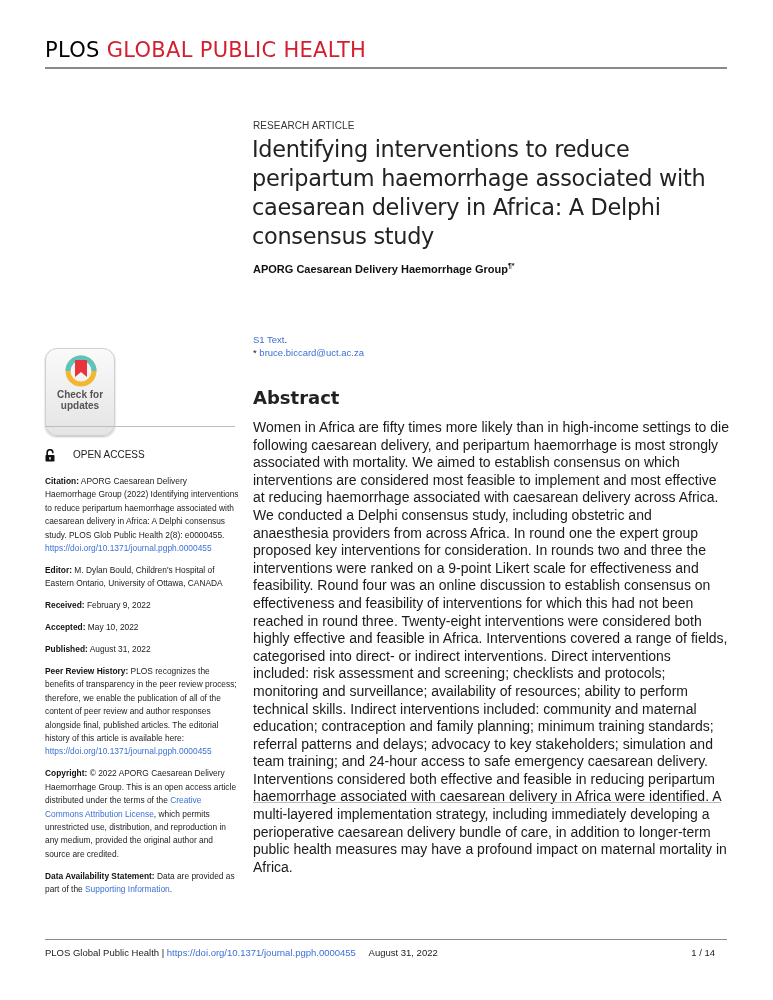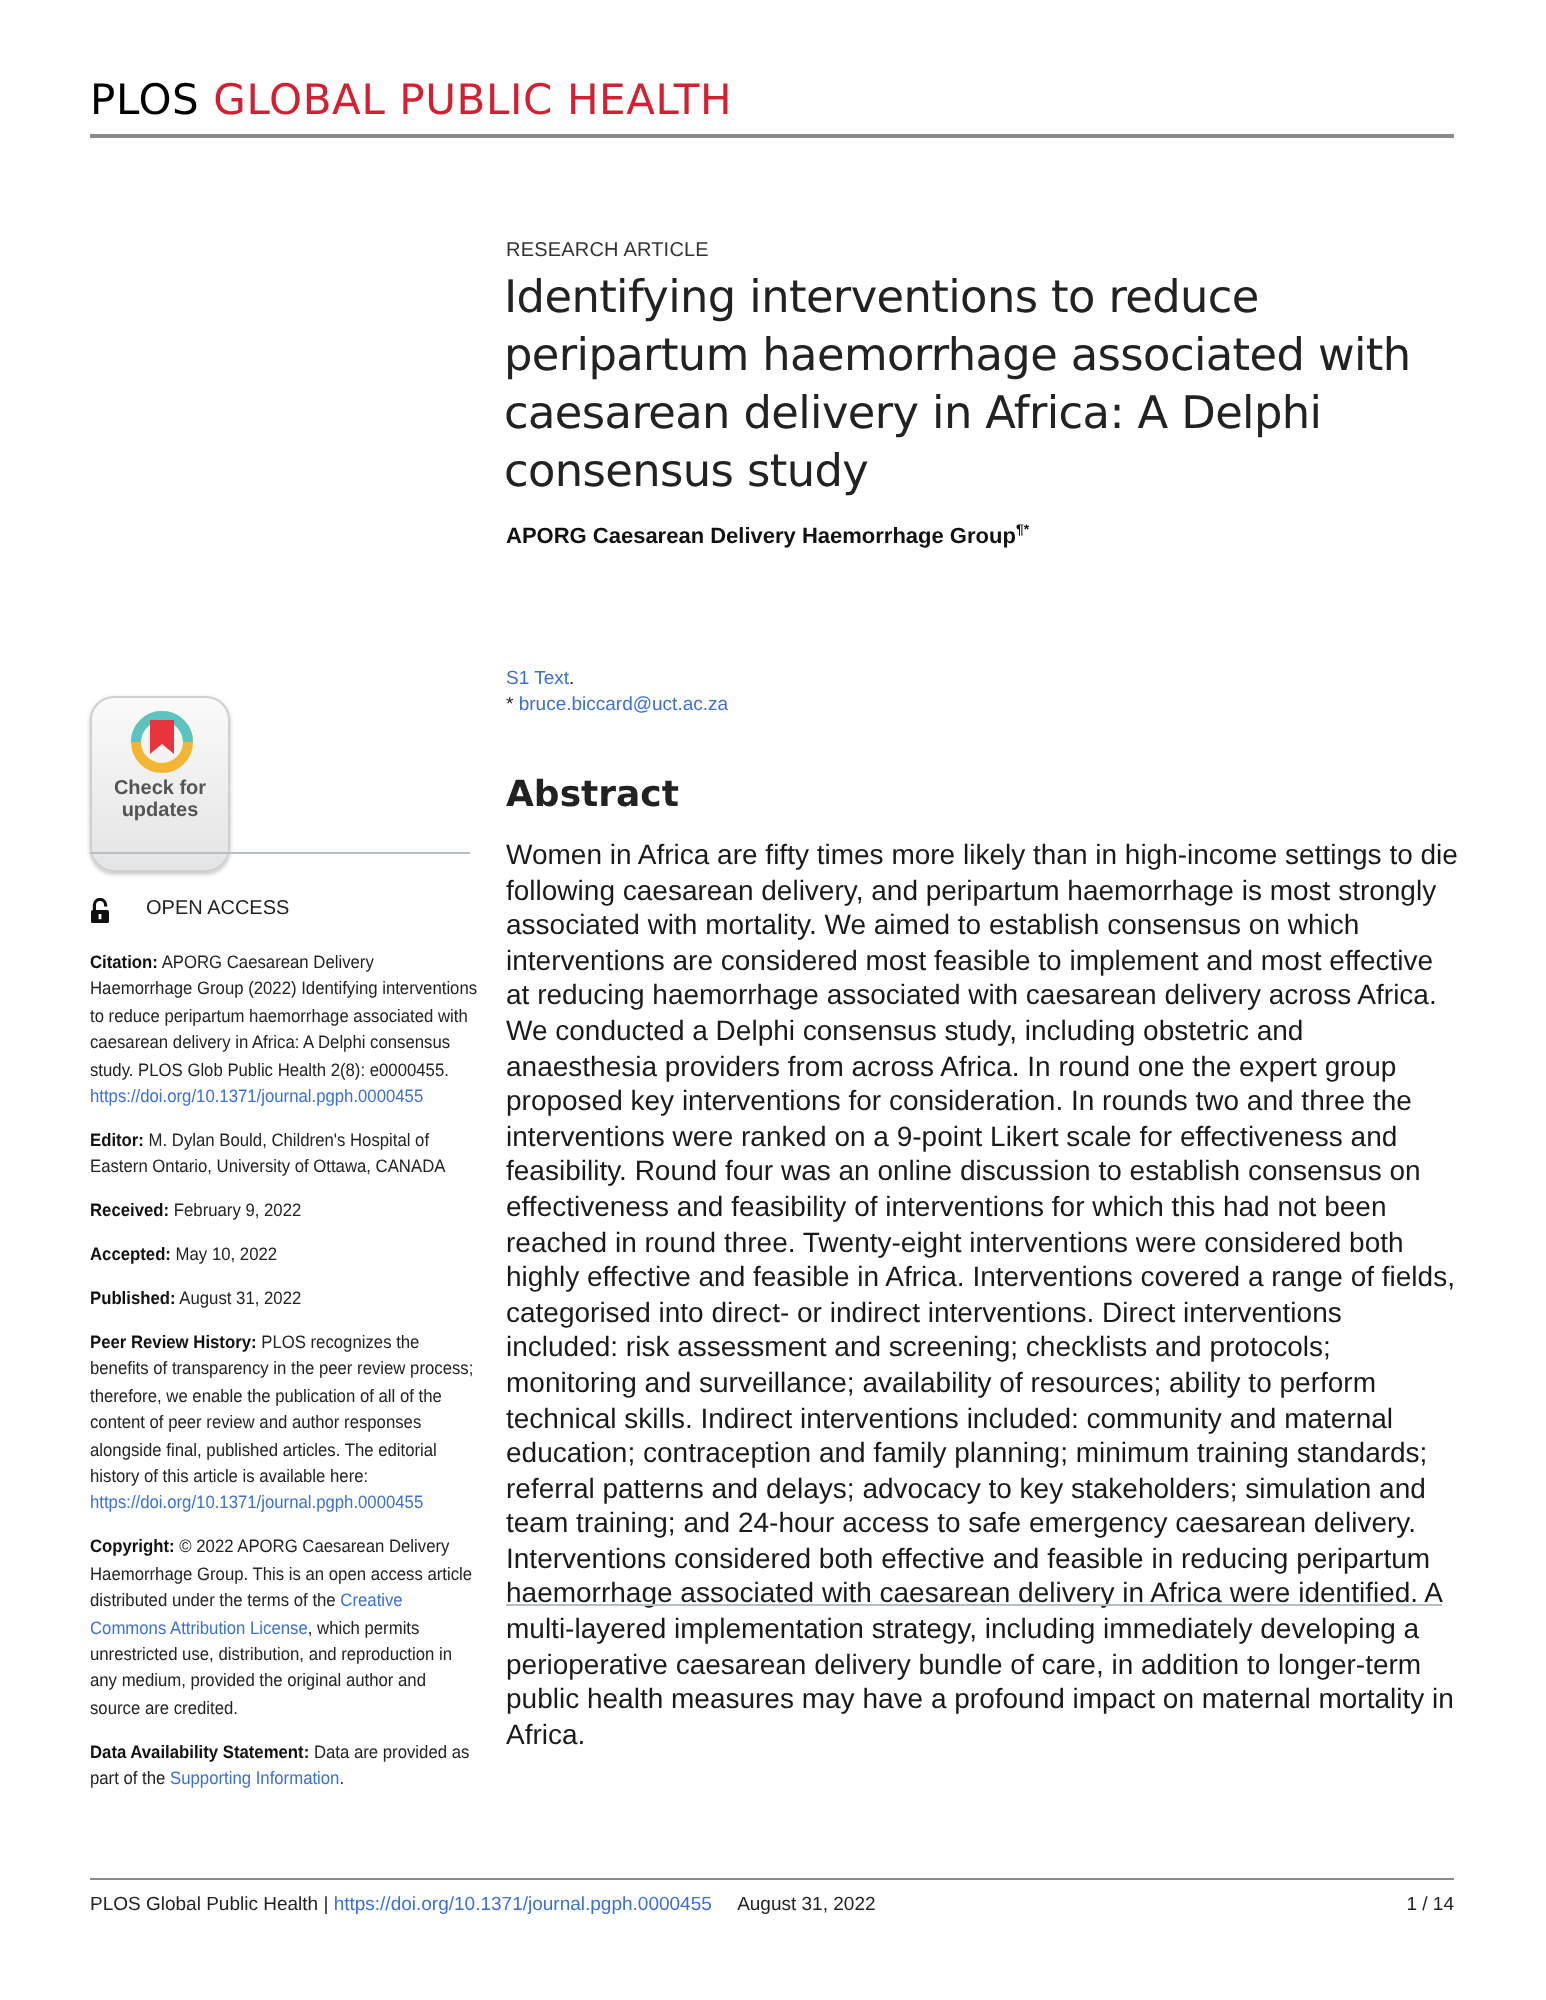--- a/index.html
+++ b/index.html
@@ -30,21 +30,21 @@
 
   .side-rule { position: absolute; left: 45px; top: 426px; width: 190px; height: 1px; background: #b5c0c6; }
   .open-access { position: absolute; left: 45px; top: 449px; font-size: 10px; color: #222; display: flex; gap: 18px; }
 
   .sidebar { position: absolute; left: 45px; top: 475px; width: 195px; font-family: "Liberation Sans", sans-serif; font-size: 9px; line-height: 13.4px; color: #222; transform: scaleX(0.93); transform-origin: left top; width: 210px; }
   .sidebar p { margin-bottom: 8.5px; }
   .sidebar b { color: #111; }
 
   .footer-rule { position: absolute; left: 45px; top: 939px; width: 682px; height: 1px; background: #8a8a8a; }
   .footer { position: absolute; left: 45px; top: 947px; width: 682px; font-size: 9.5px; color: #222; }
-  .footer .page { position: absolute; right: 0; top: 0; margin-left: 33px; }
+  .footer .page { position: absolute; right: 12px; top: 0; margin-left: 33px; }
   .footer .date { margin-left: 10px; }
 </style>
 </head>
 <body>
 
 <div class="journal-header">
   <span class="plos">PLOS</span>
   <span class="name">GLOBAL PUBLIC HEALTH</span>
 </div>
 <div class="header-rule"></div>

